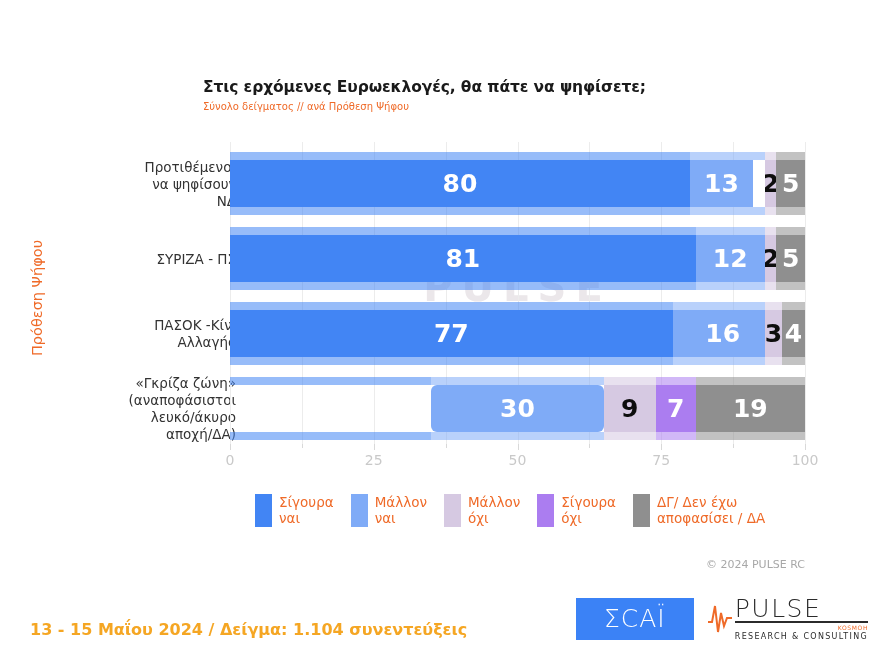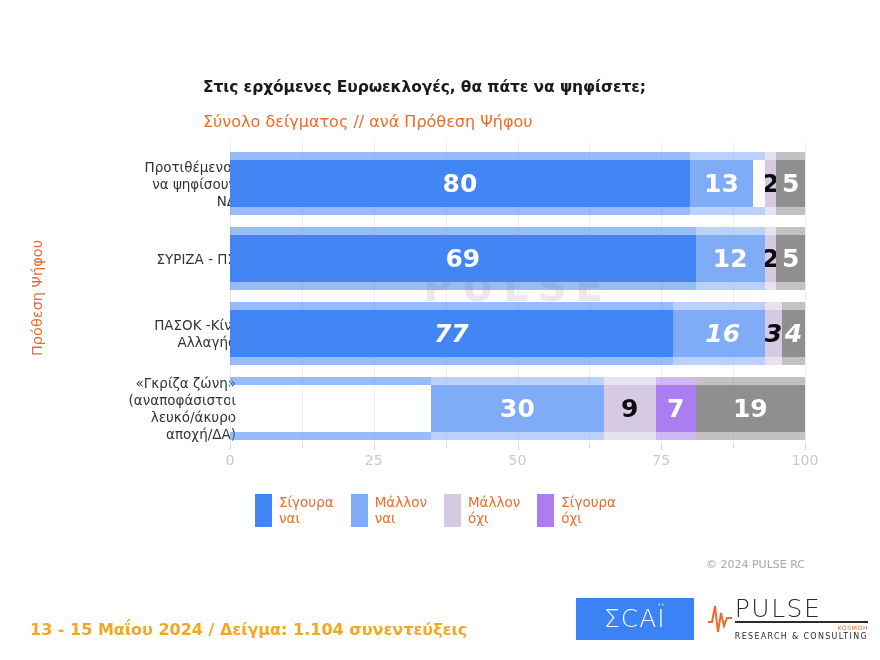--- a/index.html
+++ b/index.html
@@ -4,21 +4,21 @@
 <style>
   html,body{margin:0;padding:0;}
   body{
     width:880px;height:660px;position:relative;overflow:hidden;
     background:#ffffff;
     font-family:"DejaVu Sans","Liberation Sans",sans-serif;
   }
   
   .title-block{position:absolute;left:203px;top:78px;width:600px;}
   .chart-title{font-size:15.5px;font-weight:bold;color:#1a1a1a;letter-spacing:-0.1px;white-space:nowrap;}
-  .chart-subtitle{font-size:16px;color:#ef6a28;margin-top:16px;white-space:nowrap;}
+  .chart-subtitle{font-size:10px;color:#ef6a28;margin-top:5px;white-space:nowrap;}
 
   
   .yaxis-title{
     position:absolute;left:-23px;top:290px;width:120px;text-align:center;
     transform:rotate(-90deg);transform-origin:center center;
     color:#ef6a28;font-size:14.5px;white-space:nowrap;
   }
 
   
   .plot{position:absolute;left:230px;top:142px;width:575px;height:302px;}
@@ -129,39 +129,39 @@
         <div class="seg-shadow" style="left: 546.25px; width: 28.75px; top: 0px; height: 8px; background: rgb(143, 143, 143);"></div>
         <div class="seg-shadow" style="left: 546.25px; width: 28.75px; top: 55px; height: 8px; background: rgb(143, 143, 143);"></div>
         <div class="seg" style="left: 546.25px; width: 28.75px; top: 8px; height: 47px; background: rgb(143, 143, 143);">
           <span class="seg-label lbl-light">5</span>
         </div>
       </div>
       <div class="row" style="top: 85px;">
         <div class="seg-shadow" style="left: 0px; width: 465.75px; top: 0px; height: 8px; background: rgb(66, 133, 244);"></div>
         <div class="seg-shadow" style="left: 0px; width: 465.75px; top: 55px; height: 8px; background: rgb(66, 133, 244);"></div>
         <div class="seg" style="left: 0px; width: 465.75px; top: 8px; height: 47px; background: rgb(66, 133, 244);">
-          <span class="seg-label lbl-light">69</span>
+          <span class="seg-label lbl-light">81</span>
         </div>
         <div class="seg-shadow" style="left: 465.75px; width: 69px; top: 0px; height: 8px; background: rgb(127, 171, 247);"></div>
         <div class="seg-shadow" style="left: 465.75px; width: 69px; top: 55px; height: 8px; background: rgb(127, 171, 247);"></div>
         <div class="seg" style="left: 465.75px; width: 69px; top: 8px; height: 47px; background: rgb(127, 171, 247);">
           <span class="seg-label lbl-light">12</span>
         </div>
         <div class="seg-shadow" style="left: 534.75px; width: 11.5px; top: 0px; height: 8px; background: rgb(214, 201, 226);"></div>
         <div class="seg-shadow" style="left: 534.75px; width: 11.5px; top: 55px; height: 8px; background: rgb(214, 201, 226);"></div>
         <div class="seg" style="left: 534.75px; width: 11.5px; top: 8px; height: 47px; background: rgb(214, 201, 226);">
           <span class="seg-label lbl-dark">2</span>
         </div>
         <div class="seg-shadow" style="left: 546.25px; width: 28.75px; top: 0px; height: 8px; background: rgb(143, 143, 143);"></div>
         <div class="seg-shadow" style="left: 546.25px; width: 28.75px; top: 55px; height: 8px; background: rgb(143, 143, 143);"></div>
         <div class="seg" style="left: 546.25px; width: 28.75px; top: 8px; height: 47px; background: rgb(143, 143, 143);">
           <span class="seg-label lbl-light">5</span>
         </div>
       </div>
-      <div class="row" style="top: 160px; font-style: italic;">
+      <div class="row" style="top: 160px;">
         <div class="seg-shadow" style="left: 0px; width: 442.75px; top: 0px; height: 8px; background: rgb(66, 133, 244);"></div>
         <div class="seg-shadow" style="left: 0px; width: 442.75px; top: 55px; height: 8px; background: rgb(66, 133, 244);"></div>
         <div class="seg" style="left: 0px; width: 442.75px; top: 8px; height: 47px; background: rgb(66, 133, 244);">
           <span class="seg-label lbl-light">77</span>
         </div>
         <div class="seg-shadow" style="left: 442.75px; width: 92px; top: 0px; height: 8px; background: rgb(127, 171, 247);"></div>
         <div class="seg-shadow" style="left: 442.75px; width: 92px; top: 55px; height: 8px; background: rgb(127, 171, 247);"></div>
         <div class="seg" style="left: 442.75px; width: 100px; top: 8px; height: 47px; background: rgb(127, 171, 247); text-align: right;">
           <span class="seg-label lbl-light">16</span>
         </div>
@@ -174,21 +174,21 @@
         <div class="seg-shadow" style="left: 552px; width: 23px; top: 55px; height: 8px; background: rgb(143, 143, 143);"></div>
         <div class="seg" style="left: 552px; width: 23px; top: 8px; height: 47px; background: rgb(143, 143, 143);">
           <span class="seg-label lbl-light">4</span>
         </div>
       </div>
       <div class="row" style="top: 235px;">
         <div class="seg-shadow" style="left: 0px; width: 201.25px; top: 0px; height: 8px; background: rgb(66, 133, 244);"></div>
         <div class="seg-shadow" style="left: 0px; width: 201.25px; top: 55px; height: 8px; background: rgb(66, 133, 244);"></div>
         <div class="seg-shadow" style="left: 201.25px; width: 172.5px; top: 0px; height: 8px; background: rgb(127, 171, 247);"></div>
         <div class="seg-shadow" style="left: 201.25px; width: 172.5px; top: 55px; height: 8px; background: rgb(127, 171, 247);"></div>
-        <div class="seg" style="left: 201.25px; width: 172.5px; top: 8px; height: 47px; background: rgb(127, 171, 247);">
+        <div class="seg" style="left: 201.25px; width: 172.5px; top: 8px; height: 47px; background: rgb(127, 171, 247); border-radius: 6px;">
           <span class="seg-label lbl-light">30</span>
         </div>
         <div class="seg-shadow" style="left: 373.75px; width: 51.75px; top: 0px; height: 8px; background: rgb(214, 201, 226);"></div>
         <div class="seg-shadow" style="left: 373.75px; width: 51.75px; top: 55px; height: 8px; background: rgb(214, 201, 226);"></div>
         <div class="seg" style="left: 373.75px; width: 51.75px; top: 8px; height: 47px; background: rgb(214, 201, 226);">
           <span class="seg-label lbl-dark">9</span>
         </div>
         <div class="seg-shadow" style="left: 425.5px; width: 40.25px; top: 0px; height: 8px; background: rgb(171, 125, 240);"></div>
         <div class="seg-shadow" style="left: 425.5px; width: 40.25px; top: 55px; height: 8px; background: rgb(171, 125, 240);"></div>
         <div class="seg" style="left: 425.5px; width: 40.25px; top: 8px; height: 47px; background: rgb(171, 125, 240);">
@@ -234,20 +234,25 @@
     <div class="legend-item">
       <span class="legend-swatch" style="background: rgb(214, 201, 226);"></span>
       <span class="legend-text">Μάλλον
 όχι</span>
     </div>
     <div class="legend-item">
       <span class="legend-swatch" style="background: rgb(171, 125, 240);"></span>
       <span class="legend-text">Σίγουρα
 όχι</span>
     </div>
+    <div class="legend-item">
+      <span class="legend-swatch" style="background: rgb(143, 143, 143);"></span>
+      <span class="legend-text">ΔΓ/ Δεν έχω
+αποφασίσει / ΔΑ</span>
+    </div>
   </div>
 
 <div class="copyright">© 2024 PULSE RC</div>
 <div class="footer-note">13 - 15  Μαΐου 2024  /  Δείγμα:  1.104 συνεντεύξεις</div>
 
 <div class="logos">
   <div class="skai-logo">
     <span class="skai-text">ΣϹΑΪ</span>
   </div>
   <div class="pulse-logo">

